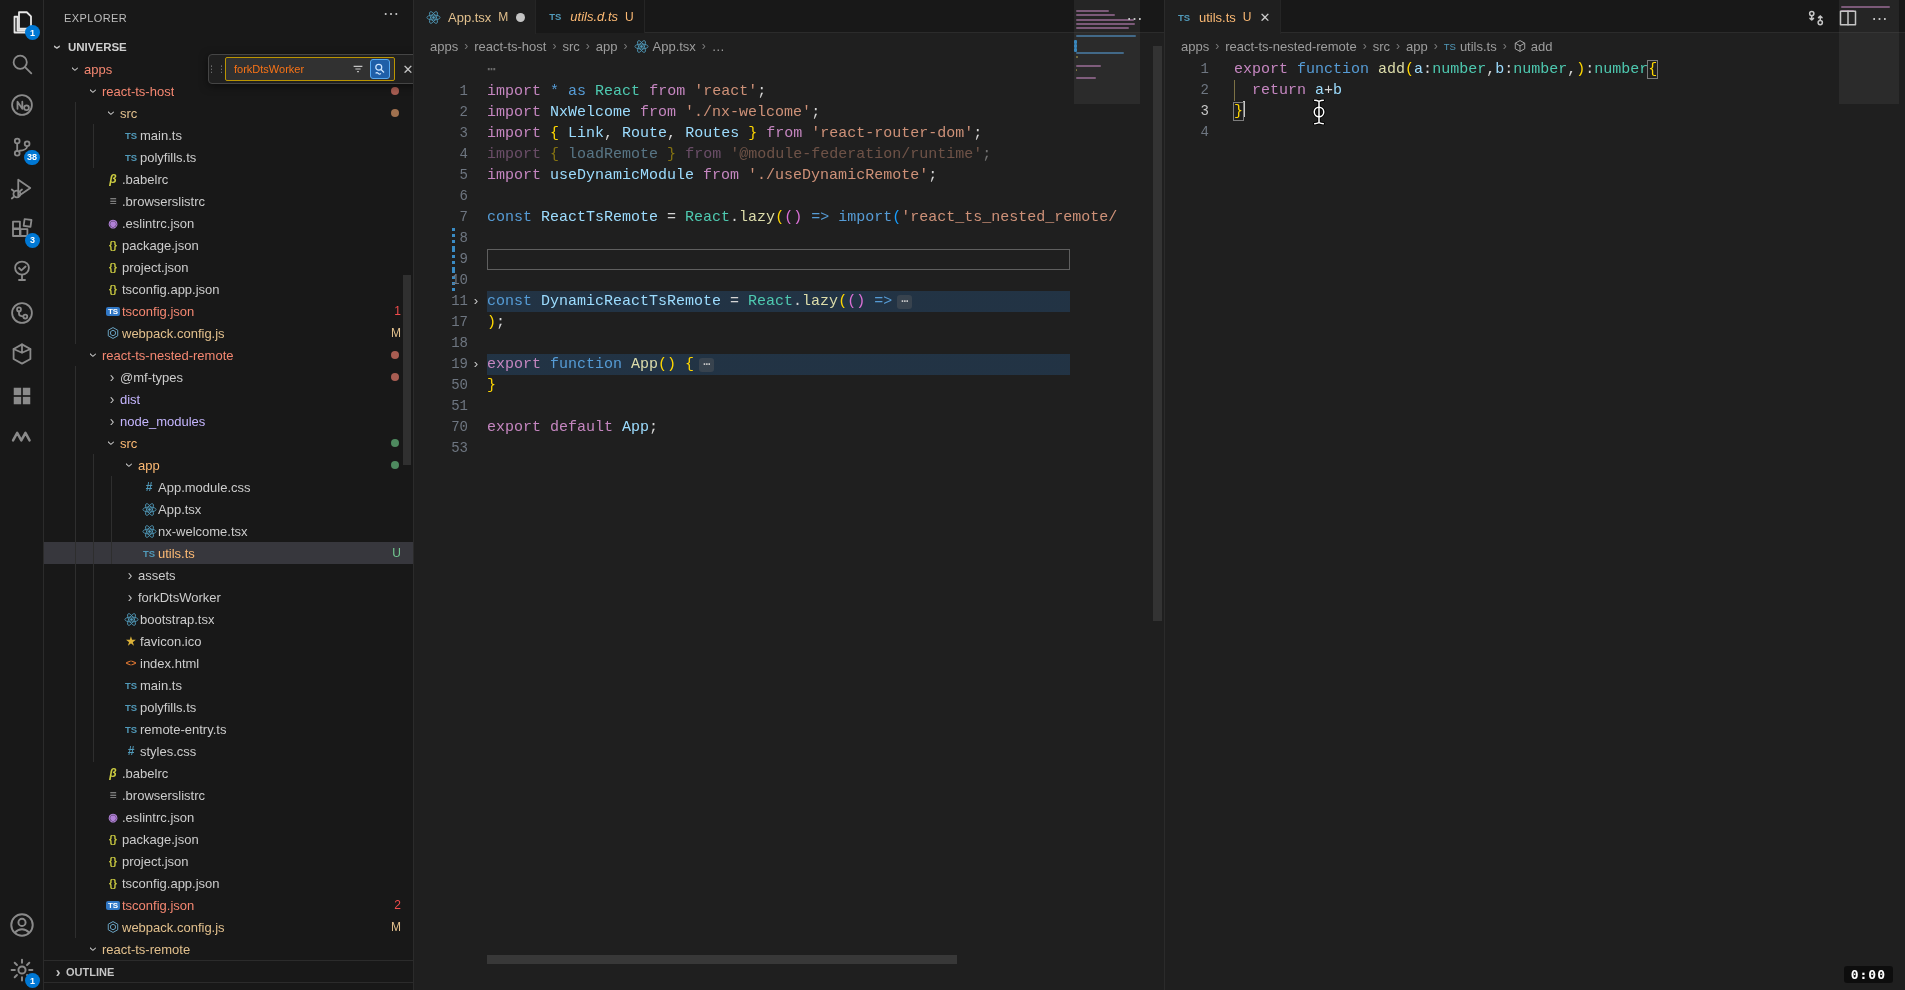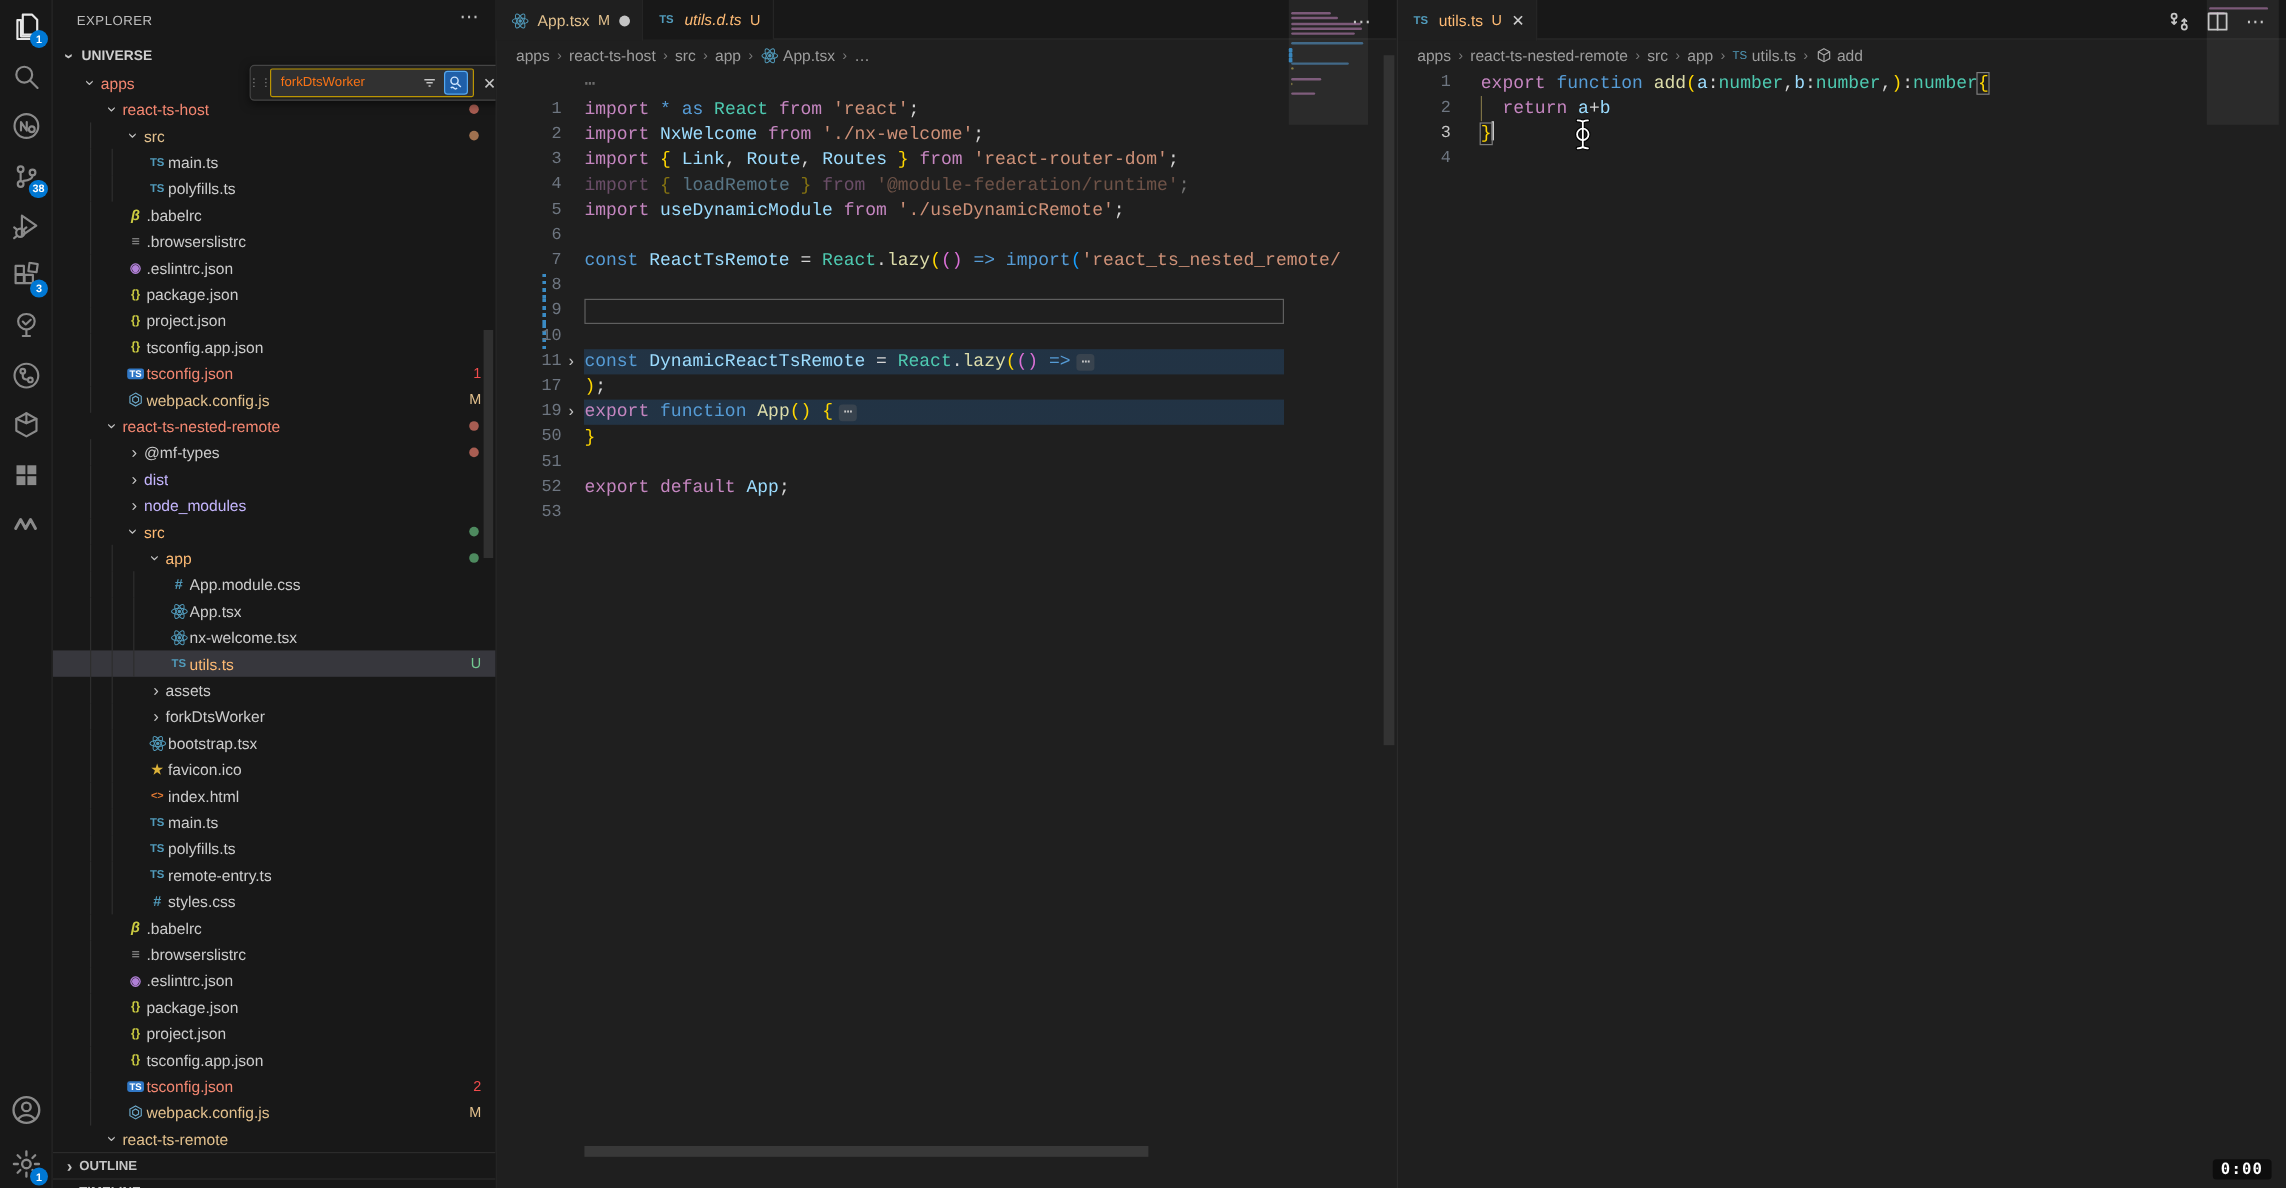--- a/index.html
+++ b/index.html
@@ -661,24 +661,25 @@
         <div class="crow"><span class="ln ">3</span><span class="txt"><span class="tk-kp">import</span><span class="tk-pu"> </span><span class="tk-b1">{</span><span class="tk-pu"> </span><span class="tk-vb">Link</span><span class="tk-pu">, </span><span class="tk-vb">Route</span><span class="tk-pu">, </span><span class="tk-vb">Routes</span><span class="tk-pu"> </span><span class="tk-b1">}</span><span class="tk-pu"> </span><span class="tk-kp">from</span><span class="tk-pu"> </span><span class="tk-st">'react-router-dom'</span><span class="tk-pu">;</span></span></div>
         <div class="crow faded"><span class="ln ">4</span><span class="txt"><span class="tk-kp">import</span><span class="tk-pu"> </span><span class="tk-b1">{</span><span class="tk-pu"> </span><span class="tk-vb">loadRemote</span><span class="tk-pu"> </span><span class="tk-b1">}</span><span class="tk-pu"> </span><span class="tk-kp">from</span><span class="tk-pu"> </span><span class="tk-st">'@module-federation/runtime'</span><span class="tk-pu">;</span></span></div>
         <div class="crow"><span class="ln ">5</span><span class="txt"><span class="tk-kp">import</span><span class="tk-pu"> </span><span class="tk-vb">useDynamicModule</span><span class="tk-pu"> </span><span class="tk-kp">from</span><span class="tk-pu"> </span><span class="tk-st">'./useDynamicRemote'</span><span class="tk-pu">;</span></span></div>
         <div class="crow"><span class="ln ">6</span><span class="txt"></span></div>
         <div class="crow"><span class="ln ">7</span><span class="txt"><span class="tk-kb">const</span><span class="tk-pu"> </span><span class="tk-vb">ReactTsRemote</span><span class="tk-pu"> = </span><span class="tk-ty">React</span><span class="tk-pu">.</span><span class="tk-fn">lazy</span><span class="tk-b1">(</span><span class="tk-b2">()</span><span class="tk-pu"> </span><span class="tk-kb">=&gt;</span><span class="tk-pu"> </span><span class="tk-kb">import</span><span class="tk-b3">(</span><span class="tk-st">'react_ts_nested_remote/</span></span></div>
         <div class="crow"><span class="gitbar"></span><span class="ln ">8</span><span class="txt"></span></div>
         <div class="crow"><span class="gitbar"></span><span class="selbox"></span><span class="ln ">9</span><span class="txt"></span></div>
         <div class="crow"><span class="gitbar"></span><span class="ln ">10</span><span class="txt"></span></div>
         <div class="crow hl"><span class="ln ">11</span><span class="foldchev">›</span><span class="txt"><span class="tk-kb">const</span><span class="tk-pu"> </span><span class="tk-vb">DynamicReactTsRemote</span><span class="tk-pu"> = </span><span class="tk-ty">React</span><span class="tk-pu">.</span><span class="tk-fn">lazy</span><span class="tk-b1">(</span><span class="tk-b2">()</span><span class="tk-pu"> </span><span class="tk-kb">=&gt;</span><span class="tk-fold">⋯</span></span></div>
         <div class="crow"><span class="ln ">17</span><span class="txt"><span class="tk-b1">)</span><span class="tk-pu">;</span></span></div>
+        <div class="crow"><span class="ln ">18</span><span class="txt"></span></div>
         <div class="crow hl"><span class="ln ">19</span><span class="foldchev">›</span><span class="txt"><span class="tk-kp">export</span><span class="tk-pu"> </span><span class="tk-kb">function</span><span class="tk-pu"> </span><span class="tk-fn">App</span><span class="tk-b1">()</span><span class="tk-pu"> </span><span class="tk-b1">{</span><span class="tk-fold">⋯</span></span></div>
         <div class="crow"><span class="ln ">50</span><span class="txt"><span class="tk-b1">}</span></span></div>
         <div class="crow"><span class="ln ">51</span><span class="txt"></span></div>
-        <div class="crow"><span class="ln ">52</span><span class="txt"><span class="tk-kp">export</span><span class="tk-pu"> </span><span class="tk-kp">default</span><span class="tk-pu"> </span><span class="tk-vb">App</span><span class="tk-pu">;</span></span></div>
+        <div class="crow"><span class="ln ">70</span><span class="txt"><span class="tk-kp">export</span><span class="tk-pu"> </span><span class="tk-kp">default</span><span class="tk-pu"> </span><span class="tk-vb">App</span><span class="tk-pu">;</span></span></div>
         <div class="crow"><span class="ln ">53</span><span class="txt"></span></div>
       </div>
     <div class="minimap">
         <div class="mm-slider"></div>
         <div class="mm-line" style="top:8.2px;left:2px;width:32.550000000000004px;background:#C586C0;opacity:.55;"></div>
         <div class="mm-line" style="top:12.399999999999999px;left:2px;width:38.85px;background:#C586C0;opacity:.55;"></div>
         <div class="mm-line" style="top:16.599999999999998px;left:2px;width:57.75px;background:#C586C0;opacity:.55;"></div>
         <div class="mm-line" style="top:20.799999999999997px;left:2px;width:58.800000000000004px;background:#C586C0;opacity:.55;"></div>
         <div class="mm-line" style="top:24.999999999999996px;left:2px;width:52.5px;background:#C586C0;opacity:.55;"></div>
         <div class="mm-line" style="top:33.4px;left:2px;width:60px;background:#569CD6;opacity:.55;"></div>

